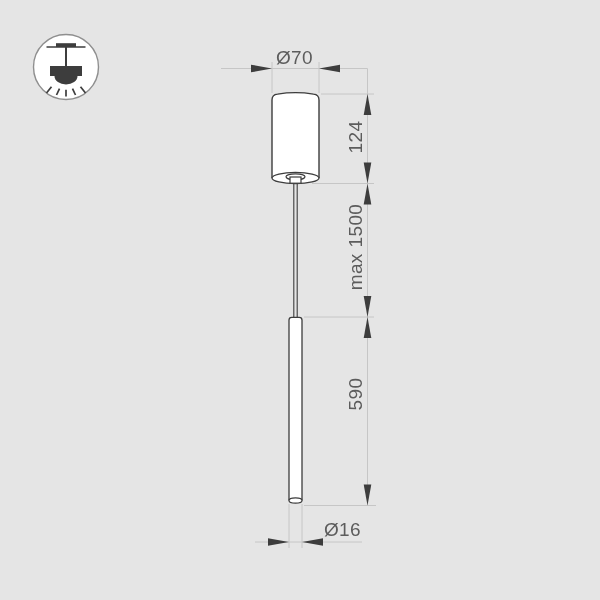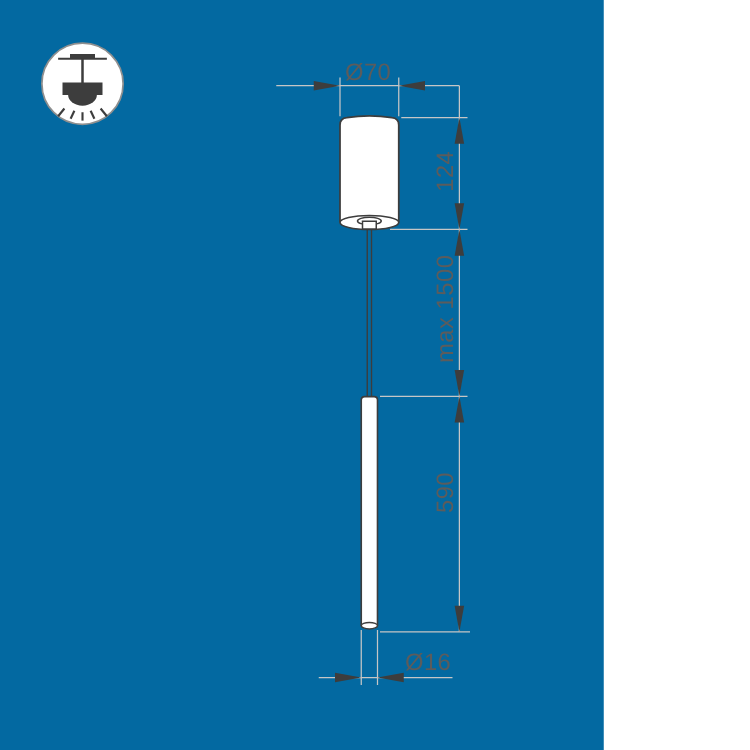--- a/index.html
+++ b/index.html
@@ -1,20 +1,20 @@
 <!DOCTYPE html>
 <html><head>
 <meta charset="utf-8">
 <style>
   html, body { margin: 0; padding: 0; background: #ffffff; }
   .stage {
     position: relative;
-    width: 483px;
+    width: 600px;
     height: 600px;
-    background: #0369a1;
+    background: #e5e5e5;
     overflow: hidden;
   }
   svg { display: block; }
   .dim-text {
     font-family: "Liberation Sans", sans-serif;
     font-size: 19px;
     letter-spacing: 0.4px;
     fill: #5c5c5c;
   }
   .outline   { stroke: #3d3d3d; fill: none; }

